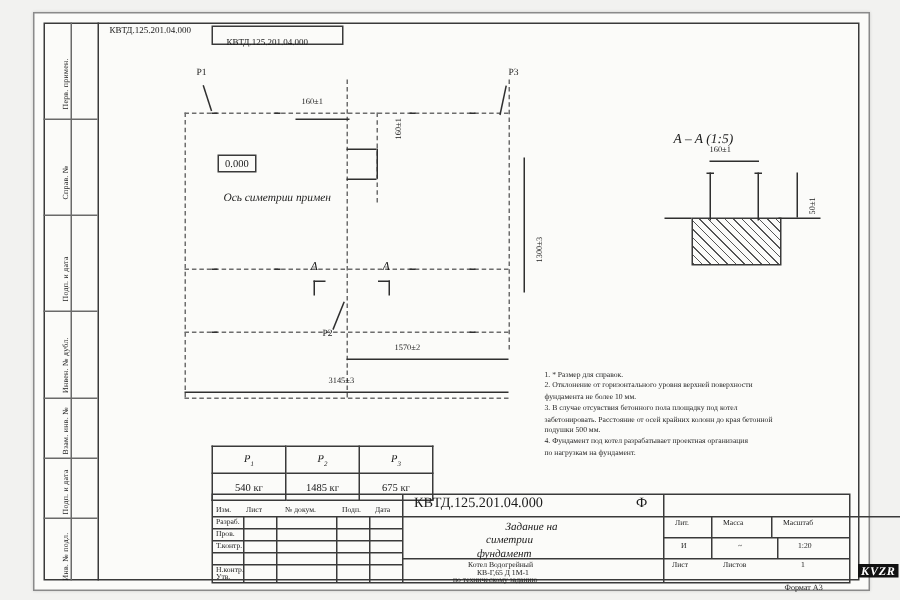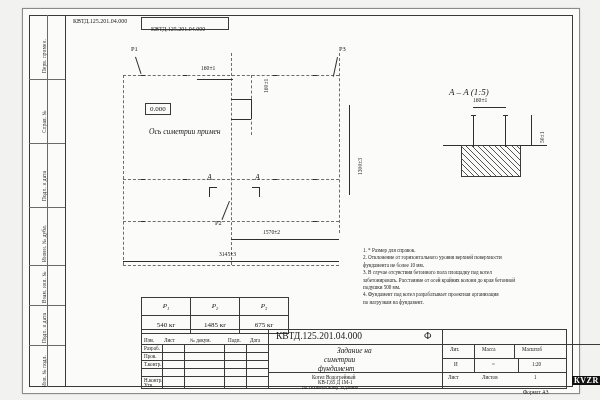--- a/index.html
+++ b/index.html
@@ -35,21 +35,21 @@
   
   .tb{position:absolute;border:1.2px solid #3a3a3a;}
   .tb div{position:absolute;}
   .tbline{position:absolute;background:#3a3a3a;}
   .tbtxt{position:absolute;font-size:5.1px;white-space:nowrap;color:#1b1b1b;}
   .tbbig{position:absolute;font-size:9.5px;white-space:nowrap;}
   .tbmid{position:absolute;font-size:7.4px;white-space:nowrap;font-style:italic;}
   .hatch{position:absolute;background:
     repeating-linear-gradient(45deg,#555 0 .6px,transparent .6px 4px);}
   .logo{position:absolute;font-size:8px;font-weight:bold;color:#111;background:#111;color:#fff;
-        padding:0 2px;letter-spacing:.5px;}
+        padding:0 2px;letter-spacing:.5px;font-style:italic;}
   .small{font-size:4.6px;}
   .secttl{position:absolute;font-size:9px;font-style:italic;}
 </style>
 </head>
 <body>
 
 <div id="page">
   <div id="sheet">
     <div class="frame"></div>
 

